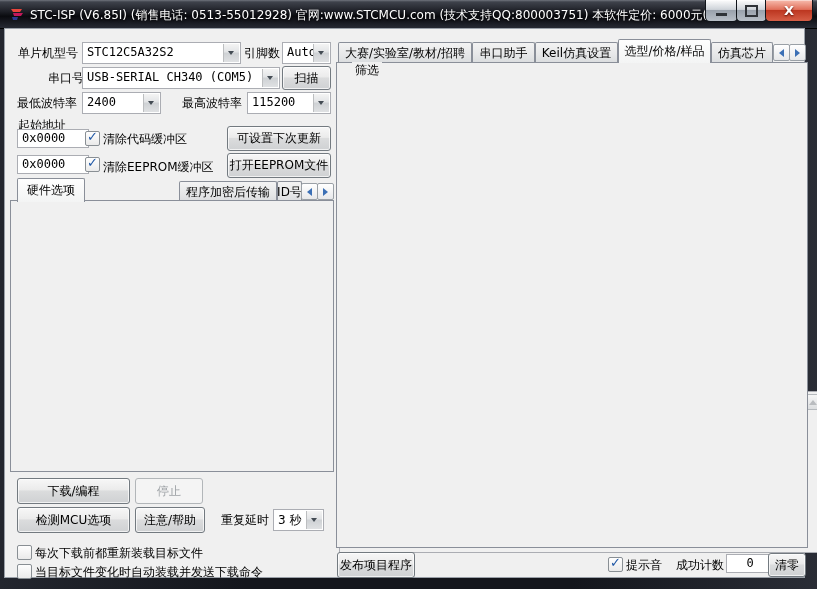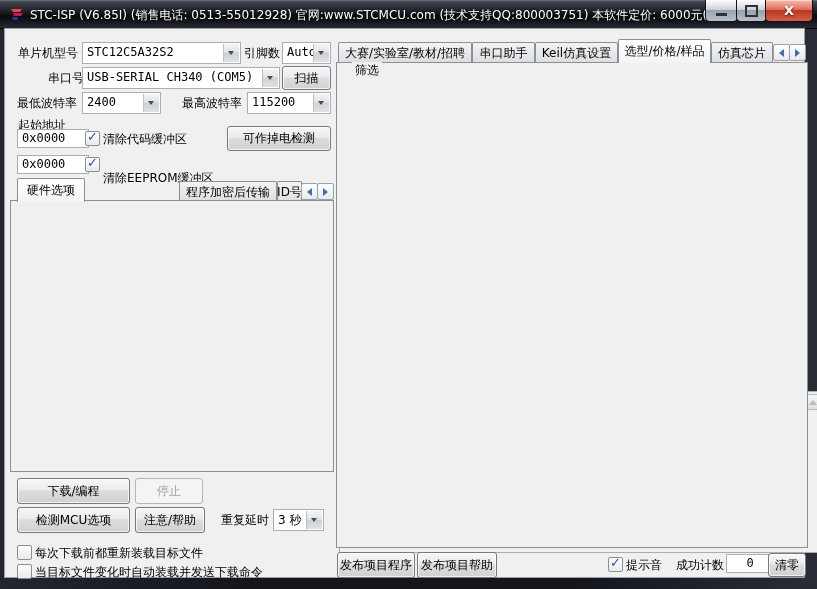--- a/index.html
+++ b/index.html
@@ -119,25 +119,26 @@
     <span class="cval">115200</span>
       <span class="carrow">
         <i></i>
       </span>
   </div>
 
   <div class="lbl" style="left:14px;top:89px">起始地址</div>
   <div class="input" style="left:13px;top:101px;width:62px">0x0000</div>
   <span class="cbx abs checked" style="left:81px;top:103px"></span>
   <div class="lbl" style="left:99px;top:103px">清除代码缓冲区</div>
-  <div class="btn" style="left:223px;top:98px;width:102px;height:23px">可作掉电检测</div>
+  <div class="btn" style="left:223px;top:98px;width:102px;height:23px">可设置下次更新</div>
 
   <div class="input" style="left:13px;top:127px;width:62px">0x0000</div>
   <span class="cbx abs checked" style="left:81px;top:129px"></span>
-  <div class="lbl" style="left:99px;top:142px">清除EEPROM缓冲区</div>
+  <div class="lbl" style="left:99px;top:131px">清除EEPROM缓冲区</div>
+  <div class="btn" style="left:223px;top:125px;width:102px;height:23px">打开EEPROM文件</div>
 
   <div class="tab active" style="left:13px;top:150px;width:66px">硬件选项</div>
   <div class="tab" style="left:175px;top:153px;width:96px">程序加密后传输</div>
   <div class="tab" style="left:273px;top:153px;width:23px">ID号</div>
   <div class="tsb" style="left:297px;top:155px">
       <span class="tri-l"></span>
     </div>
   <div class="tsb" style="left:313px;top:155px">
       <span class="tri-r"></span>
     </div>
@@ -491,20 +492,19 @@
     <div class="iline">  固件版本低于v7.1的芯片的EEPROM     : 29696字节(0000H-73FFH)</div>
     <div class="iline"></div>
     <div class="iline">注意:在使用U8/U7进行联机/脱机下载时,若使用的外部晶振的</div>
     <div class="iline">      频率为20MHz或24.576MHz时,下载的最低波特率请选择1200</div>
     <div class="sbtn" style="left:auto;right:2px;top:2px">
         <span class="au dis"></span>
       </div>
   </div>
 
   <div class="btn" style="left:333px;top:524px;width:76px;height:24px">发布项目程序</div>
-  <div class="btn" style="left:413px;top:524px;width:78px;height:24px">发布项目帮助</div>
   <span class="cbx abs checked" style="left:604px;top:529px"></span>
   <div class="lbl" style="left:622px;top:529px">提示音</div>
   <div class="lbl" style="left:672px;top:529px">成功计数</div>
   <div class="input" style="left:722px;top:526px;width:38px;text-align:center">0</div>
   <div class="btn" style="left:764px;top:525px;width:36px;height:22px">清零</div>
 
 </div>
 
 </body></html>

